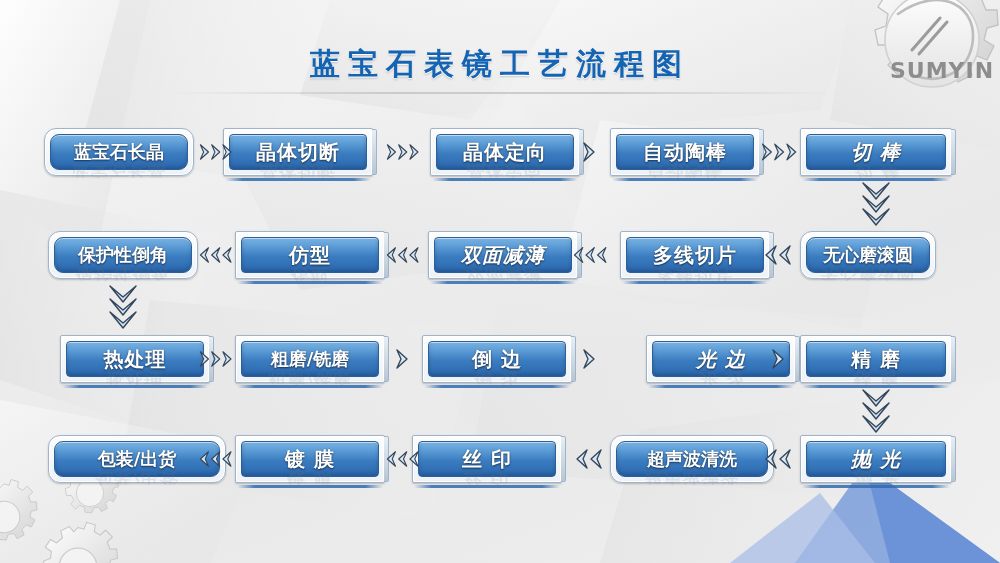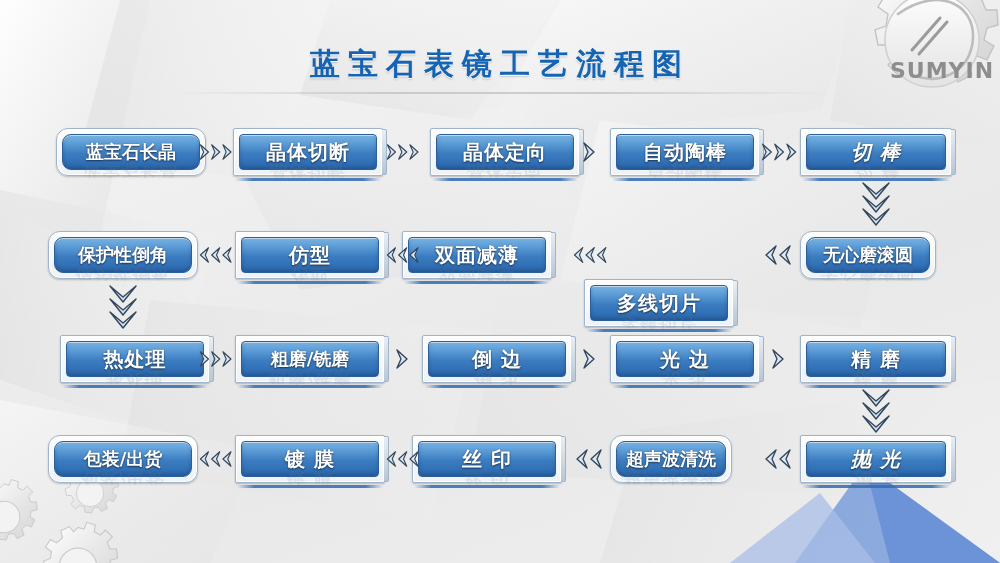--- a/index.html
+++ b/index.html
@@ -200,29 +200,29 @@
       </g>
     </svg>
     <div class="logo-text">SUMYIN</div>
   </div>
 
   <div id="title">蓝宝石表镜工艺流程图</div>
   <div id="title-rule"></div>
 
   <div id="rows">
       <div class="row" style="top: 128px;">
-        <div class="node round tight" style="left: 56px; width: 150px;">
+        <div class="node round tight" style="left: 44px; width: 150px;">
           <div class="frame">
             <div class="pill">
               <span class="label">蓝宝石长晶</span>
             </div>
           </div>
           <div class="ghost">蓝宝石长晶</div>
         </div>
-        <div class="node sharp" style="left: 233px; width: 150px;">
+        <div class="node sharp" style="left: 223px; width: 150px;">
           <div class="frame">
             <div class="pill">
               <span class="label">晶体切断</span>
             </div>
           </div>
           <div class="edge"></div>
           <div class="shine"></div>
           <div class="ghost">晶体切断</div>
         </div>
         <div class="node sharp" style="left: 430px; width: 150px;">
@@ -294,31 +294,31 @@
         <div class="node sharp" style="left: 235px; width: 150px;">
           <div class="frame">
             <div class="pill">
               <span class="label">仿型</span>
             </div>
           </div>
           <div class="edge"></div>
           <div class="shine"></div>
           <div class="ghost">仿型</div>
         </div>
-        <div class="node sharp" style="left: 402px; width: 150px;">
+        <div class="node sharp" style="left: 428px; width: 150px; font-style: italic;">
           <div class="frame">
             <div class="pill">
               <span class="label">双面减薄</span>
             </div>
           </div>
           <div class="edge"></div>
           <div class="shine"></div>
           <div class="ghost">双面减薄</div>
         </div>
-        <div class="node sharp" style="left: 584px; width: 150px; margin-top: 48px;">
+        <div class="node sharp" style="left: 620px; width: 150px;">
           <div class="frame">
             <div class="pill">
               <span class="label">多线切片</span>
             </div>
           </div>
           <div class="edge"></div>
           <div class="shine"></div>
           <div class="ghost">多线切片</div>
         </div>
         <div class="node round tight" style="left: 800px; width: 136px;">
@@ -381,21 +381,21 @@
         <div class="node sharp" style="left: 422px; width: 150px;">
           <div class="frame">
             <div class="pill">
               <span class="label">倒 边</span>
             </div>
           </div>
           <div class="edge"></div>
           <div class="shine"></div>
           <div class="ghost">倒 边</div>
         </div>
-        <div class="node sharp" style="left: 610px; width: 150px;">
+        <div class="node sharp" style="left: 646px; width: 150px; font-style: italic;">
           <div class="frame">
             <div class="pill">
               <span class="label">光 边</span>
             </div>
           </div>
           <div class="edge"></div>
           <div class="shine"></div>
           <div class="ghost">光 边</div>
         </div>
         <div class="node sharp" style="left: 800px; width: 152px;">
@@ -425,21 +425,21 @@
             <path d="M3,6 L13,15 L3,24 L7,15 Z" fill="#dbe7f3" stroke="#33475c" stroke-width="1.4" stroke-linejoin="round"></path>
           </svg>
         </div>
         <div class="arrow" style="left: 760px; width: 40px;">
           <svg width="20" height="30" viewBox="0 0 20 30">
             <path d="M3,6 L13,15 L3,24 L7,15 Z" fill="#dbe7f3" stroke="#33475c" stroke-width="1.4" stroke-linejoin="round"></path>
           </svg>
         </div>
       </div>
       <div class="row" style="top: 435px;">
-        <div class="node round tight" style="left: 48px; width: 150px;">
+        <div class="node round tight" style="left: 48px; width: 150px; padding-left: 28px;">
           <div class="frame">
             <div class="pill">
               <span class="label">包装/出货</span>
             </div>
           </div>
           <div class="ghost">包装/出货</div>
         </div>
         <div class="node sharp" style="left: 235px; width: 150px;">
           <div class="frame">
             <div class="pill">
@@ -453,21 +453,21 @@
         <div class="node sharp" style="left: 412px; width: 150px;">
           <div class="frame">
             <div class="pill">
               <span class="label">丝 印</span>
             </div>
           </div>
           <div class="edge"></div>
           <div class="shine"></div>
           <div class="ghost">丝 印</div>
         </div>
-        <div class="node round tight" style="left: 610px; width: 122px;">
+        <div class="node round tight" style="left: 610px; width: 164px;">
           <div class="frame">
             <div class="pill">
               <span class="label">超声波清洗</span>
             </div>
           </div>
           <div class="ghost">超声波清洗</div>
         </div>
         <div class="node sharp" style="left: 800px; width: 152px; font-style: italic;">
           <div class="frame">
             <div class="pill">

